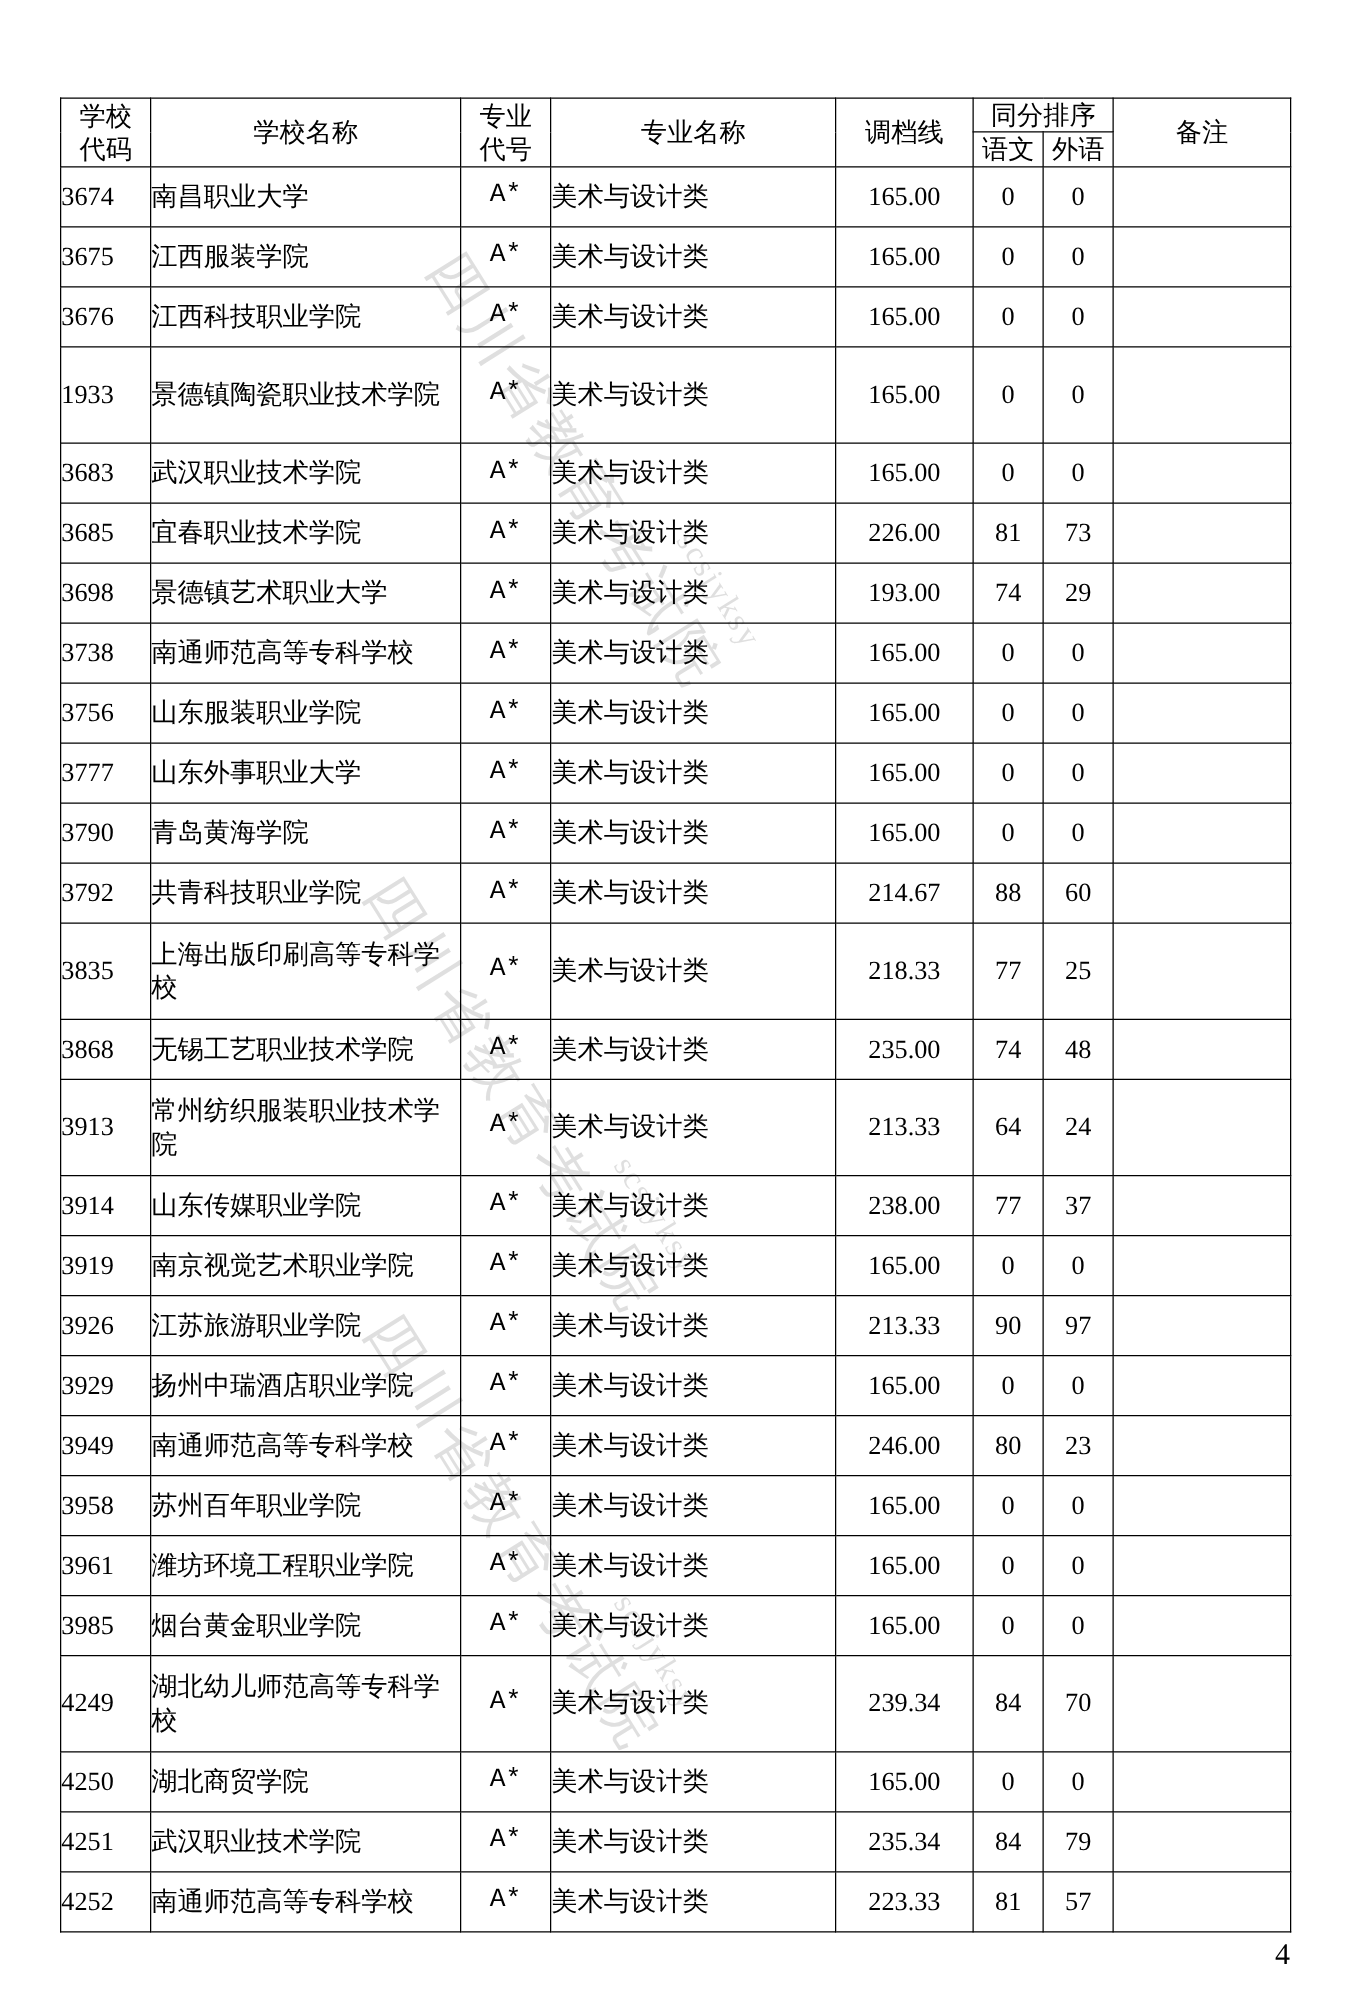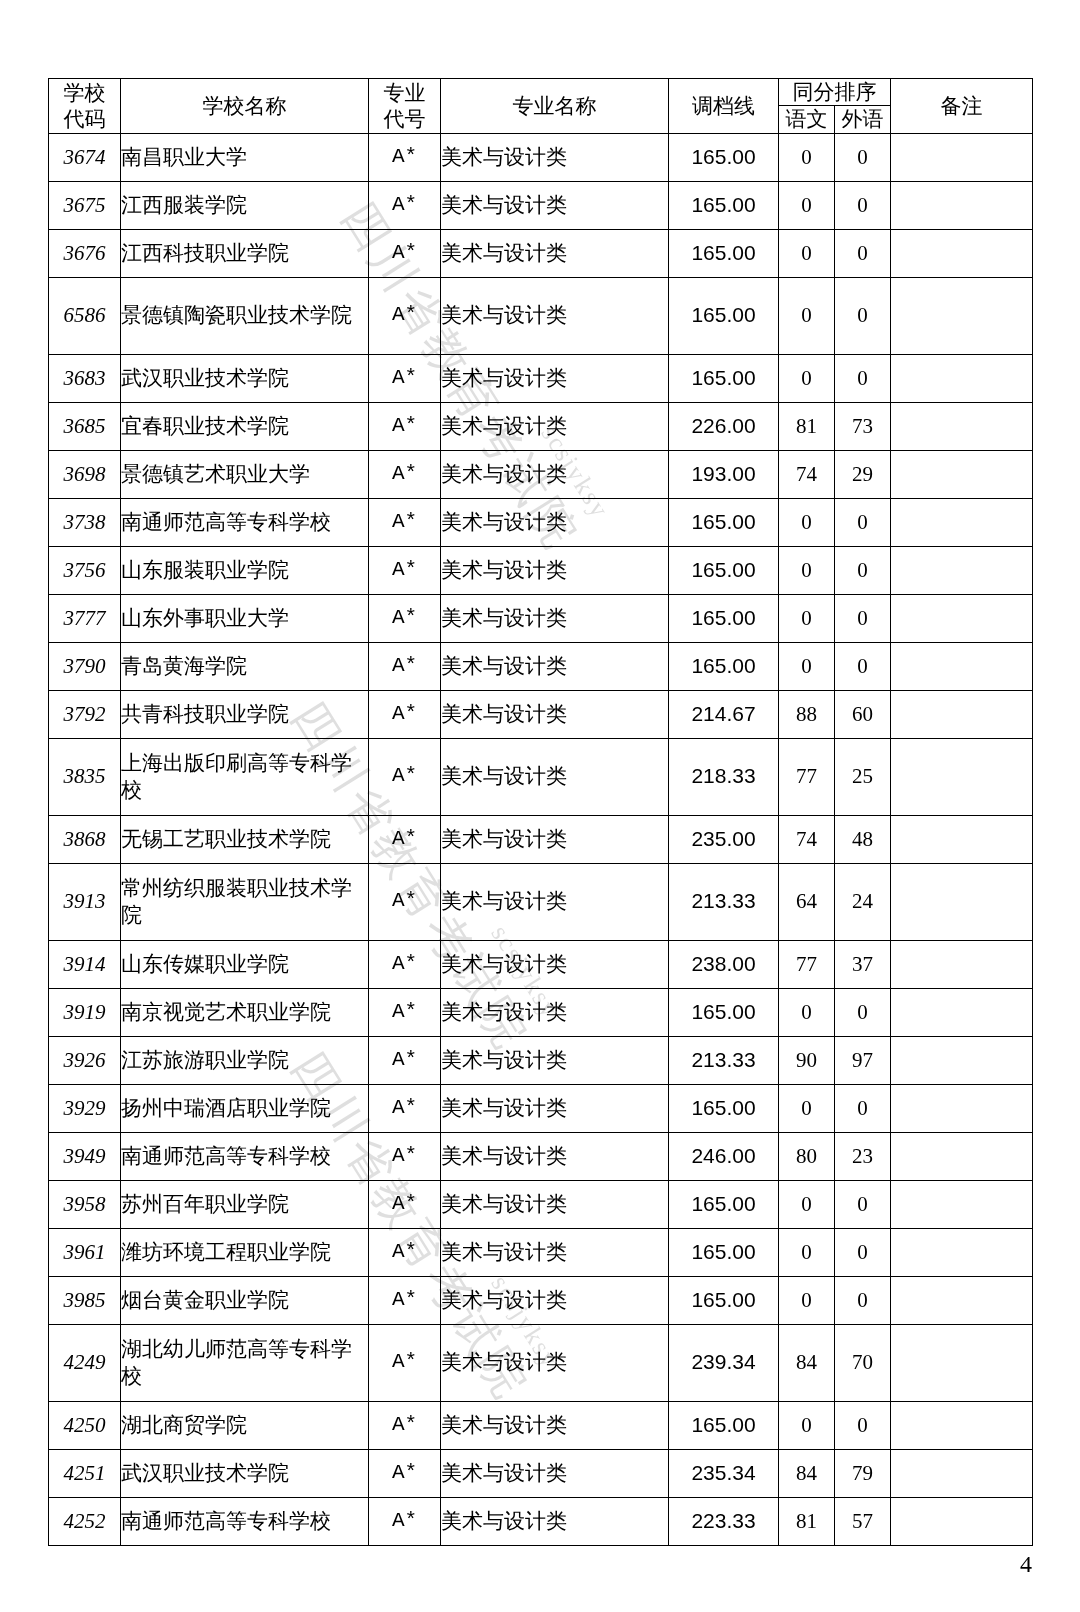--- a/index.html
+++ b/index.html
@@ -59,25 +59,23 @@
     line-height: 1.25;
   }
   thead th {
     text-align: center;
     font-size: 23px;
     padding: 6px 2px;
     font-family: "Liberation Serif", serif;
   }
   .th-two-line { line-height: 1.3; }
   td.c-code {
-    text-align: center;
     font-size: 22px;
     height: 46px;
     font-family: "Liberation Serif", serif;
-    font-style: italic;
   }
   td.c-name {
     text-align: left;
     padding-left: 8px;
     font-size: 22px;
   }
   td.c-major-code {
     text-align: center;
     font-size: 19px;
     font-family: "Liberation Mono", monospace;
@@ -85,21 +83,21 @@
   td.c-major {
     text-align: left;
     padding-left: 10px;
     font-size: 22px;
     margin-left: 36px;
   }
   td.c-score {
     text-align: center;
     font-size: 22px;
     font-weight: bold;
-    font-family: Liberation Sans, sans-serif;
+    font-family: Liberation Serif, serif;
   }
   td.c-rank {
     text-align: center;
     font-size: 21px;
     font-family: "Liberation Serif", serif;
   }
   td.c-note { }
   tr.row td { height: 47px; }
   tr.row.tall td { height: 76px; }
   .pageno {
@@ -183,21 +181,21 @@
           <td class="c-code">3676</td>
           <td class="c-name">江西科技职业学院</td>
           <td class="c-major-code">A*</td>
           <td class="c-major">美术与设计类</td>
           <td class="c-score">165.00</td>
           <td class="c-rank">0</td>
           <td class="c-rank">0</td>
           <td class="c-note"></td>
         </tr>
         <tr class="row tall">
-          <td class="c-code">6586</td>
+          <td class="c-code">1933</td>
           <td class="c-name two-line">景德镇陶瓷职业技术学院</td>
           <td class="c-major-code">A*</td>
           <td class="c-major">美术与设计类</td>
           <td class="c-score">165.00</td>
           <td class="c-rank">0</td>
           <td class="c-rank">0</td>
           <td class="c-note"></td>
         </tr>
         <tr class="row">
           <td class="c-code">3683</td>

